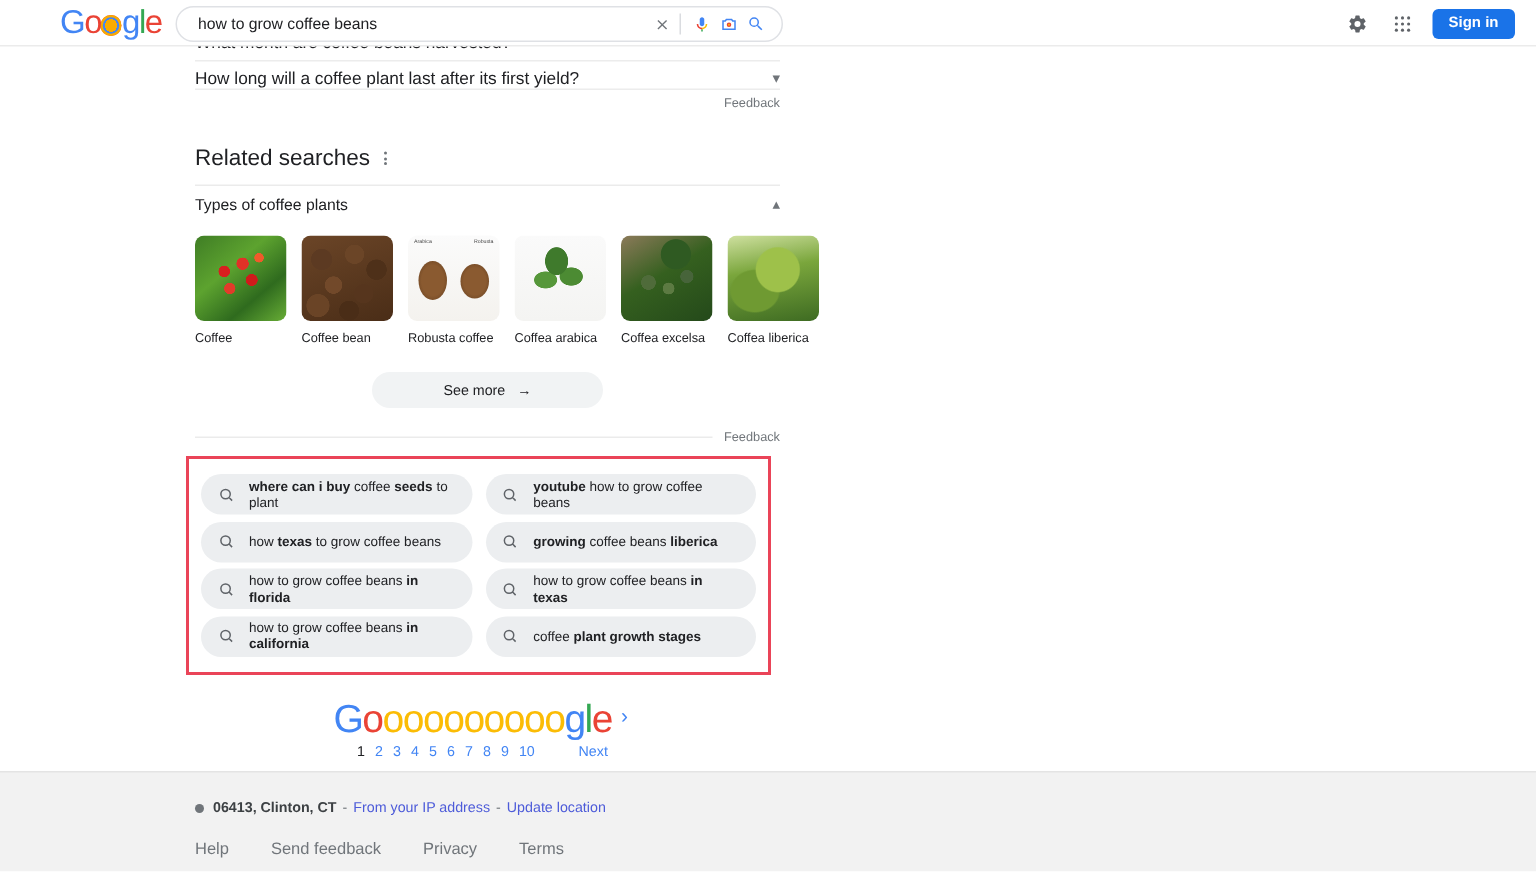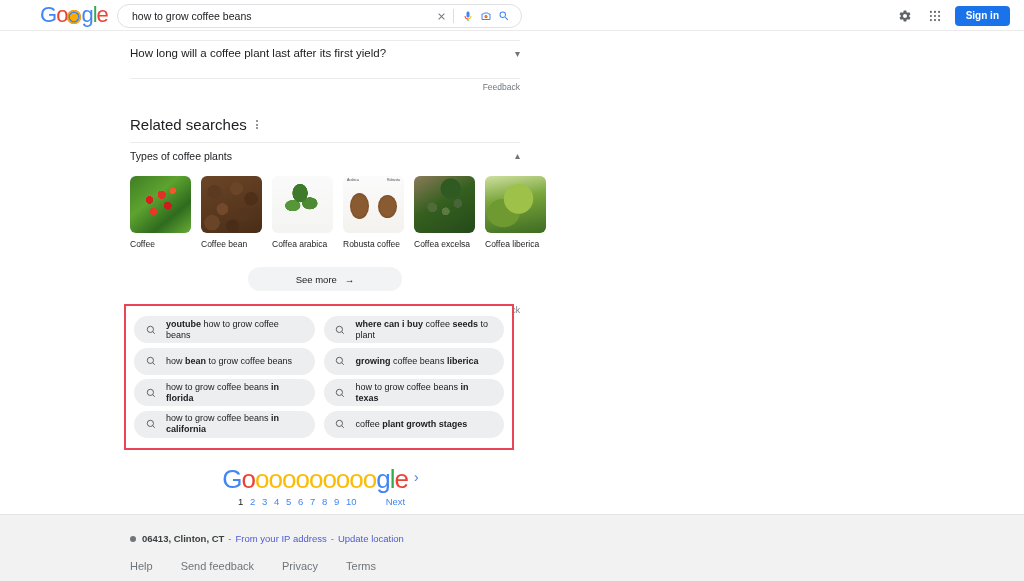--- a/index.html
+++ b/index.html
@@ -53,22 +53,22 @@
     border: none; border-radius: 4px; height: 20px; padding: 0 11px;
     cursor: pointer; font-family: "Liberation Sans", sans-serif;
     display:flex; align-items:center;
   }
 
   
   .content { position: absolute; left: 130px; top: 31px; width: 390px; }
 
   
   .paa-row {
-    display:flex; align-items:flex-end; justify-content:space-between;
-    font-size: 11.5px; color: #202124; padding: 6px 0 19px 0;
+    display:flex; align-items:center; justify-content:space-between;
+    font-size: 11.5px; color: #202124; padding: 6px 0 0 0;
     border-bottom: 1px solid #ececec; cursor:pointer;
   }
   .paa-row.cut { height: 10px; overflow:hidden; padding-top:0; padding-bottom:0; position:relative; }
   .paa-row.cut .paa-q { position:relative; top:-7px; }
   .chev { color:#70757a; font-size:10px; line-height:1; }
   .feedback-line {
     display:flex; align-items:center; justify-content:flex-end;
     font-size: 8.5px; color: #70757a; padding-top: 3px; cursor:pointer;
   }
 
@@ -293,31 +293,31 @@
     <div class="cards">
       <div class="card">
         <div class="card-img img-coffee-cherries"></div>
         <div class="card-label">Coffee</div>
       </div>
       <div class="card">
         <div class="card-img img-beans"></div>
         <div class="card-label">Coffee bean</div>
       </div>
       <div class="card">
-        <div class="card-img img-arabica"></div>
-        <div class="card-label">Coffea arabica</div>
-      </div>
-      <div class="card">
         <div class="card-img img-robusta">
           <span class="rb-tag l">Arabica</span>
           <span class="rb-tag r">Robusta</span>
         </div>
         <div class="card-label">Robusta coffee</div>
       </div>
       <div class="card">
+        <div class="card-img img-arabica"></div>
+        <div class="card-label">Coffea arabica</div>
+      </div>
+      <div class="card">
         <div class="card-img img-excelsa"></div>
         <div class="card-label">Coffea excelsa</div>
       </div>
       <div class="card">
         <div class="card-img img-liberica"></div>
         <div class="card-label">Coffea liberica</div>
       </div>
     </div>
 
     <div class="seemore-wrap">
@@ -335,39 +335,39 @@
 
   <div class="redbox">
     <div class="pill-grid">
 
       <div class="pill">
         <span class="pill-ico">
           <svg width="10" height="10" viewBox="0 0 24 24">
               <path fill="none" stroke="#5f6368" stroke-width="2.4" d="M10.5 3a7.5 7.5 0 1 0 0 15 7.5 7.5 0 0 0 0-15zm5.6 13.1L21 21"></path>
             </svg>
         </span>
+        <span class="pill-text"><b>where can i buy </b>coffee <b>seeds </b>to plant</span>
+      </div>
+
+      <div class="pill">
+        <span class="pill-ico">
+          <svg width="10" height="10" viewBox="0 0 24 24">
+              <path fill="none" stroke="#5f6368" stroke-width="2.4" d="M10.5 3a7.5 7.5 0 1 0 0 15 7.5 7.5 0 0 0 0-15zm5.6 13.1L21 21"></path>
+            </svg>
+        </span>
         <span class="pill-text"><b>youtube </b>how to grow coffee beans</span>
       </div>
 
       <div class="pill">
         <span class="pill-ico">
           <svg width="10" height="10" viewBox="0 0 24 24">
               <path fill="none" stroke="#5f6368" stroke-width="2.4" d="M10.5 3a7.5 7.5 0 1 0 0 15 7.5 7.5 0 0 0 0-15zm5.6 13.1L21 21"></path>
             </svg>
         </span>
-        <span class="pill-text"><b>where can i buy </b>coffee <b>seeds </b>to plant</span>
-      </div>
-
-      <div class="pill">
-        <span class="pill-ico">
-          <svg width="10" height="10" viewBox="0 0 24 24">
-              <path fill="none" stroke="#5f6368" stroke-width="2.4" d="M10.5 3a7.5 7.5 0 1 0 0 15 7.5 7.5 0 0 0 0-15zm5.6 13.1L21 21"></path>
-            </svg>
-        </span>
-        <span class="pill-text">how <b>bean </b>to grow coffee beans</span>
+        <span class="pill-text">how <b>texas </b>to grow coffee beans</span>
       </div>
 
       <div class="pill">
         <span class="pill-ico">
           <svg width="10" height="10" viewBox="0 0 24 24">
               <path fill="none" stroke="#5f6368" stroke-width="2.4" d="M10.5 3a7.5 7.5 0 1 0 0 15 7.5 7.5 0 0 0 0-15zm5.6 13.1L21 21"></path>
             </svg>
         </span>
         <span class="pill-text"><b>growing </b>coffee beans <b>liberica</b></span>
       </div>

